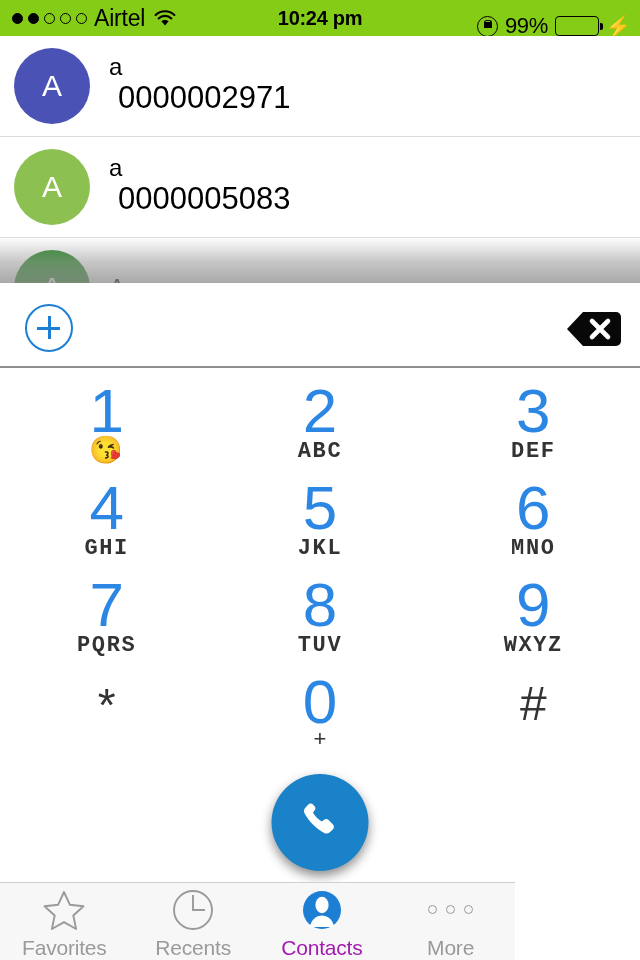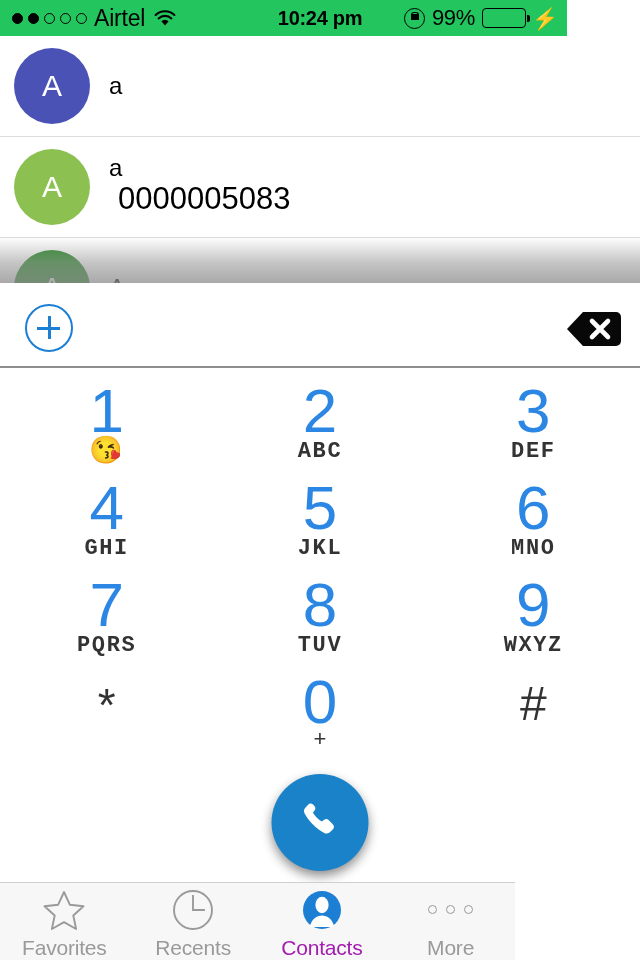--- a/index.html
+++ b/index.html
@@ -7,33 +7,33 @@
   body {
     font-family: "Liberation Sans", sans-serif;
     background:#ffffff;
     overflow:hidden;
     position:relative;
     -webkit-font-smoothing:antialiased;
   }
 
   
   .statusbar{
-    position:absolute; left:0; top:0; width:567px; height:36px;
-    background:#22c55e; color:#000;
+    position:absolute; left:0; top:0; width:640px; height:36px;
+    background:#84cc16; color:#000;
     display:flex; align-items:center;
   }
   .sb-left{ position:absolute; left:12px; top:0; height:36px; display:flex; align-items:center; gap:7px; }
   .sb-dots{ display:flex; align-items:center; gap:5px; }
   .dot{ width:11px; height:11px; border-radius:50%; border:1.6px solid #000; }
   .dot.filled{ background:#000; }
   .sb-carrier{ font-size:23px; letter-spacing:-0.2px; font-weight:400; }
   .sb-wifi{ width:22px; height:17px; position:relative; margin-left:2px; }
   .sb-center{ position:absolute; left:0; width:640px; text-align:center; top:0; height:36px;
     line-height:36px; font-size:20px; font-weight:700; letter-spacing:-0.3px; }
-  .sb-right{ position:absolute; right:8px; top:0; height:36px; display:flex; align-items:center; gap:7px; }
+  .sb-right{ position:absolute; right:8px; top:8px; height:36px; display:flex; align-items:center; gap:7px; }
   .rotlock{ width:21px; height:21px; border:1.7px solid #000; border-radius:50%; position:relative; }
   .rotlock::before{
     content:""; position:absolute; left:50%; top:5px; transform:translateX(-50%);
     width:8px; height:6px; background:#000;
   }
   .rotlock::after{
     content:""; position:absolute; left:50%; top:3px; transform:translateX(-50%);
     width:6px; height:5px; border:1.4px solid #000; border-bottom:none;
     border-radius:3px 3px 0 0;
   }
@@ -178,20 +178,21 @@
 </div>
 
 <div class="contact-list">
 
   <div class="contact-row">
     <div class="avatar" style="background:#4a52b5">
       <span>A</span>
     </div>
     <div class="contact-text">
       <span class="contact-name">a</span>
+      <span class="contact-number">0000002971</span>
     </div>
   </div>
 
   <div class="contact-row">
     <div class="avatar" style="background:#8cc152">
       <span>A</span>
     </div>
     <div class="contact-text">
       <span class="contact-name">a</span>
       <span class="contact-number">0000005083</span>

